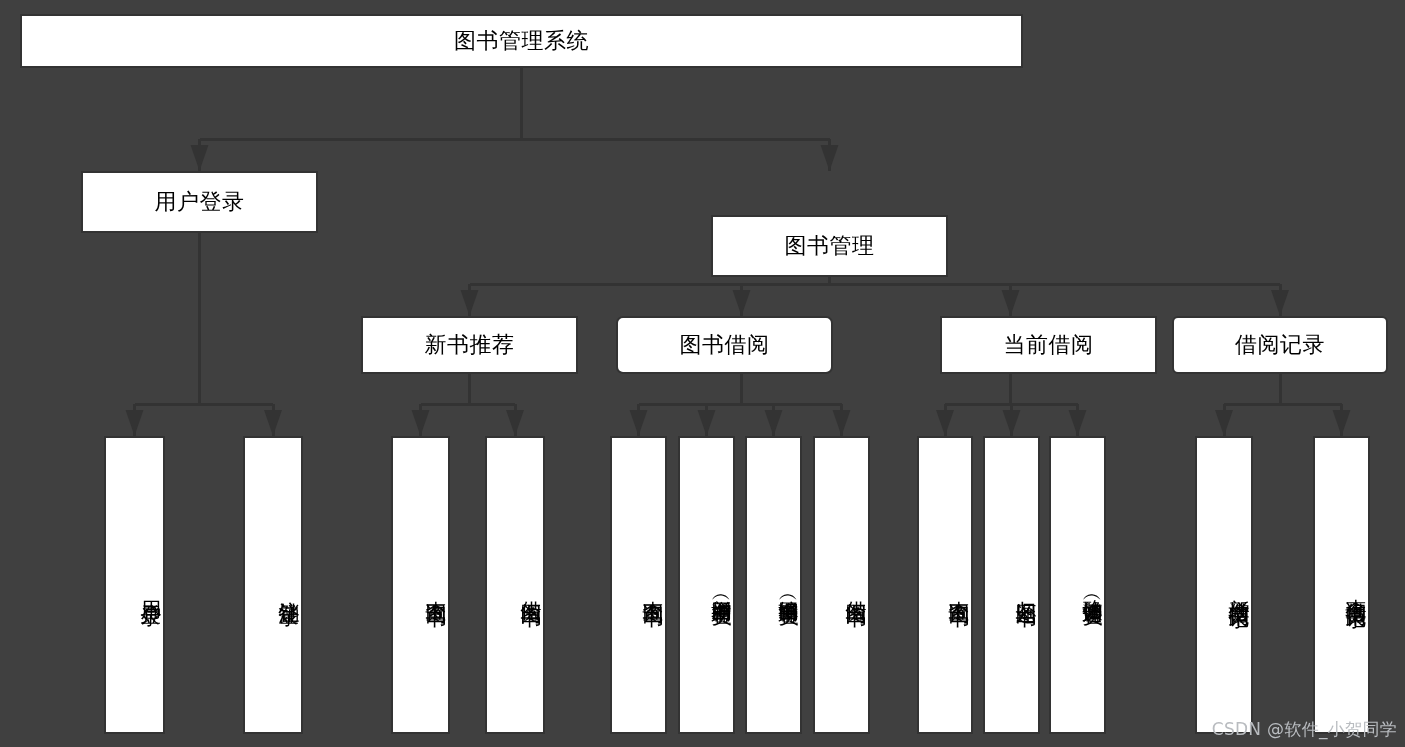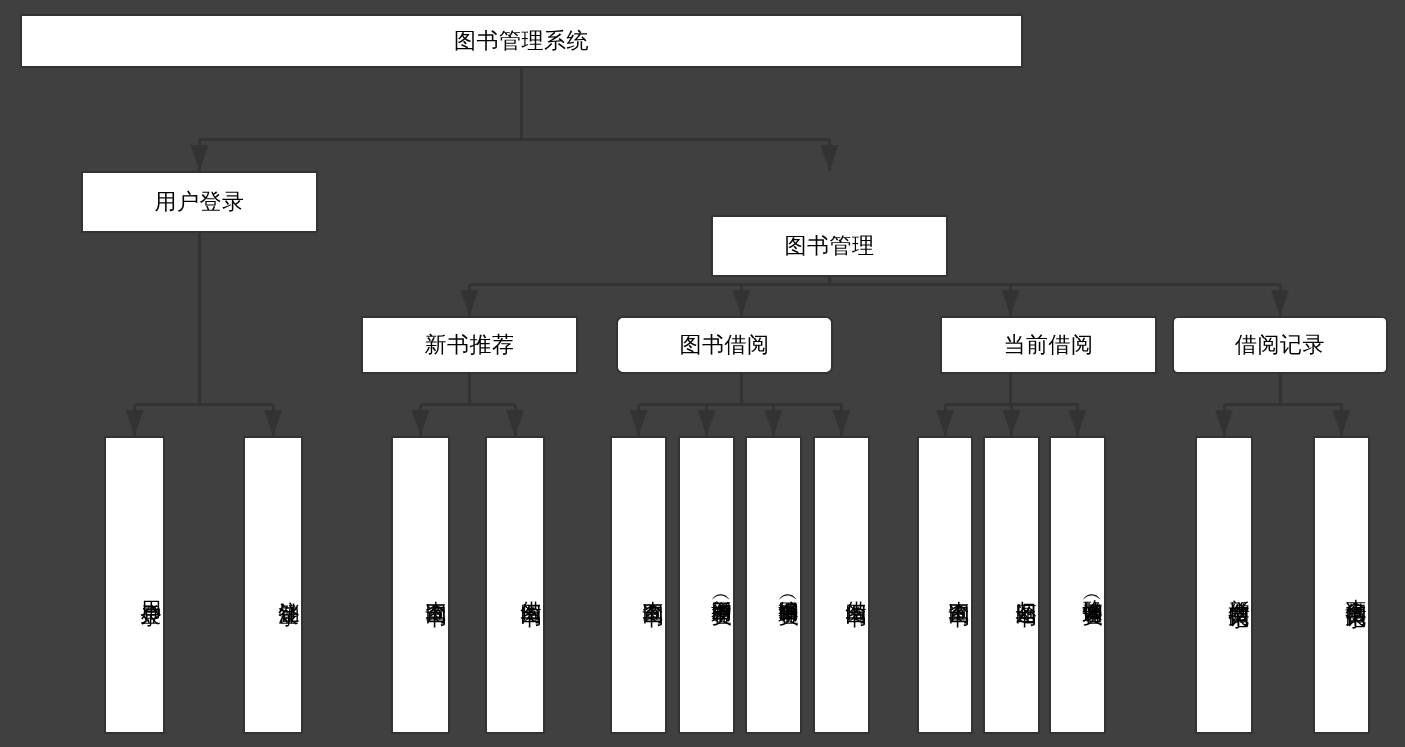--- a/index.html
+++ b/index.html
@@ -180,13 +180,14 @@
         <span>确认归还（管理员）</span>
       </div>
       <div class="node node-v" style="left: 1195px; top: 436px; width: 58px; height: 298px;">
         <span>新增借阅记录</span>
       </div>
       <div class="node node-v" style="left: 1313px; top: 436px; width: 57px; height: 298px;">
         <span>查询借阅记录</span>
       </div>
     </div>
 
+  <div class="watermark">CSDN @软件_小贺同学</div>
 </div>
 
 </body></html>

